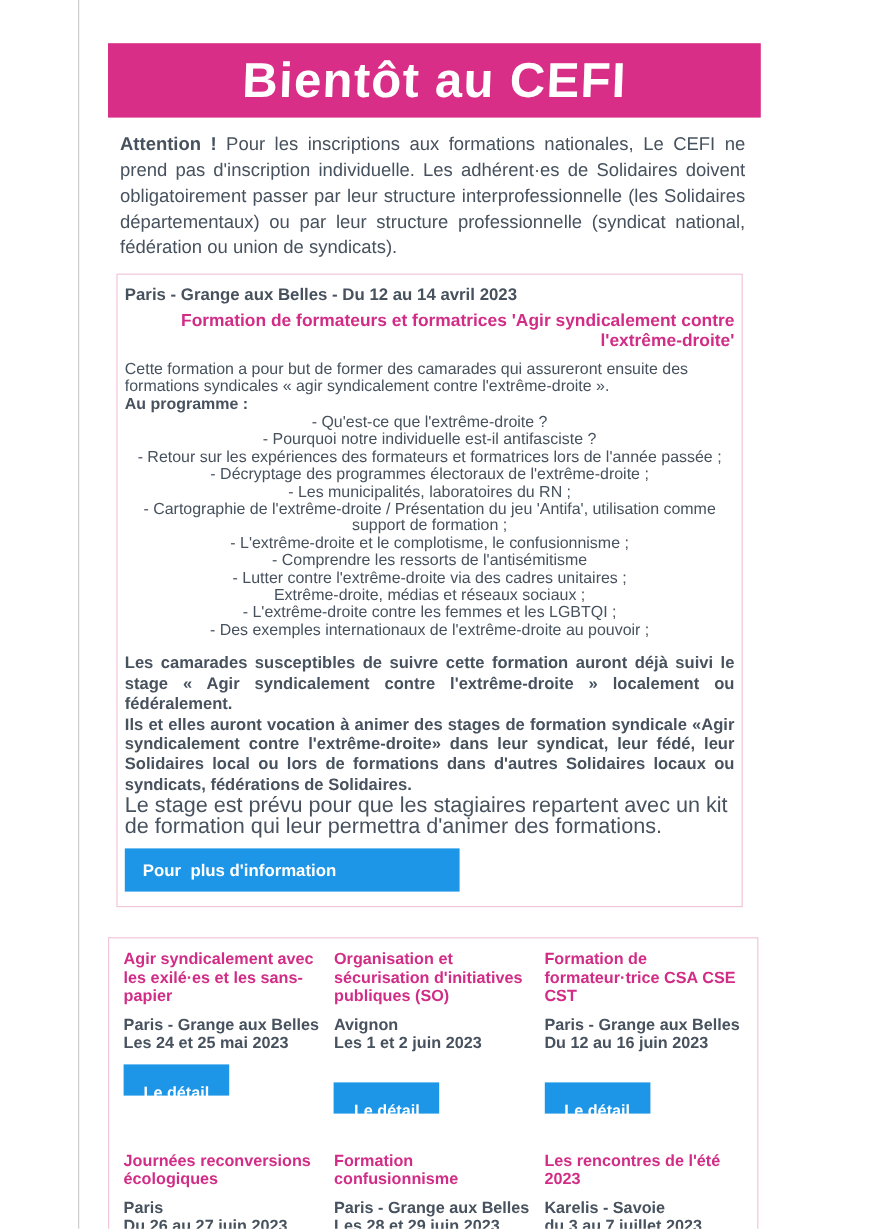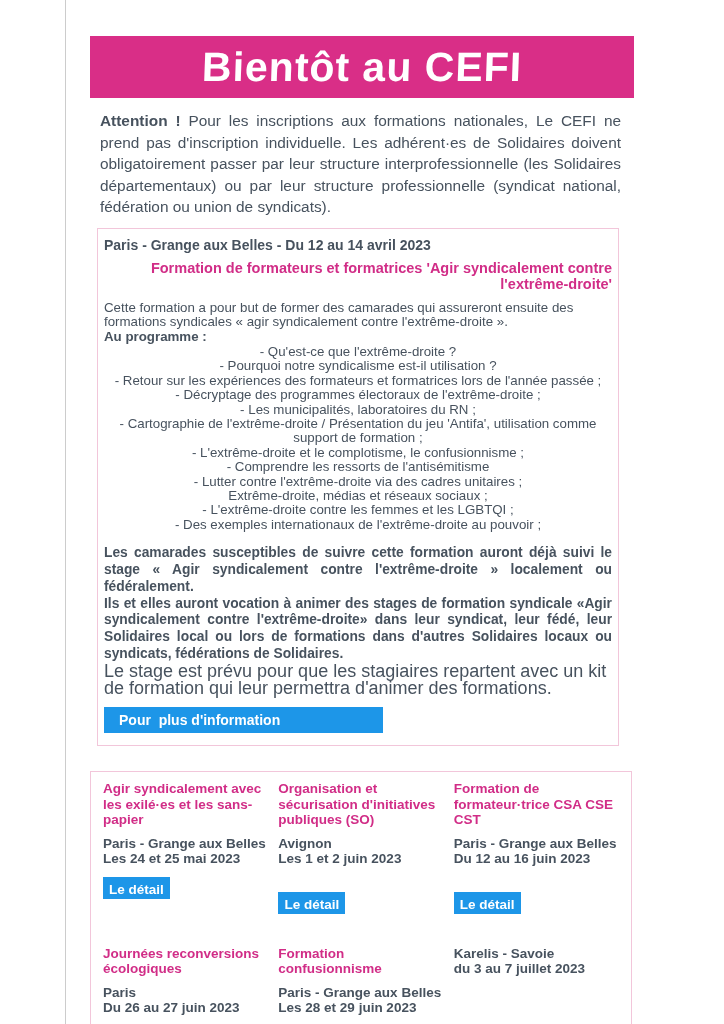--- a/index.html
+++ b/index.html
@@ -50,21 +50,21 @@
   }
   .featured-desc{font-size:13.3px;line-height:14.8px;}
   .program-label{font-size:13.3px;line-height:14.8px;font-weight:bold;}
   .program-list{font-size:13.3px;line-height:14.4px;text-align:center;}
   .bold-block{
     margin-top:13px;font-size:13.8px;line-height:16.8px;
     font-weight:bold;text-align:justify;
   }
   .closing-note{font-size:18px;line-height:16.8px;}
   .info-btn{
-    margin-top:11px;width:279px;height:26px;
+    margin-top:11px;width:279px;height:36px;
     background:var(--btn-blue,#1d96e8);border:none;cursor:pointer;
     color:#fff;font-family:inherit;font-size:14px;font-weight:bold;
     text-align:left;padding:0 0 0 15px;line-height:26px;
     white-space:pre-wrap;display:block;
   }
   
   .events-box{
     margin-top:25px;width:516px;
     border:1px solid var(--box-border,#f2c6da);
     padding:9px 12px 24px 12px;
@@ -74,24 +74,24 @@
   .card{min-height:128px;}
   .card-title{
     font-size:13.5px;line-height:15.5px;font-weight:bold;
     color:var(--accent-pink,#d12d87);margin-bottom:8px;
   }
   .card-loc,.card-dates{
     font-size:13.5px;line-height:15.5px;font-weight:bold;
     color:var(--text-dark,#47525e);
   }
   .detail-btn{
-    display:block;margin-top:10px;width:67px;height:22px;
+    display:block;margin-top:10px;width:88px;height:22px;
     background:var(--btn-blue,#1d96e8);border:none;cursor:pointer;
     color:#fff;font-family:inherit;font-size:13.5px;font-weight:bold;
-    text-align:center;line-height:22px;padding:2px;
+    text-align:center;line-height:22px;padding:13px;
   }
   .card:nth-child(3n+2) .detail-btn,
   .card:nth-child(3n) .detail-btn{margin-top:25px;}
 </style>
 </head>
 <body>
 
 <div class="vline"></div>
 
 <div class="page">
@@ -102,21 +102,21 @@
 
   <p class="intro"><strong>Attention !</strong> <span>Pour les inscriptions aux formations nationales, Le CEFI ne prend pas d'inscription individuelle. Les adhérent·es de Solidaires doivent obligatoirement passer par leur structure interprofessionnelle (les Solidaires départementaux) ou par leur structure professionnelle (syndicat national, fédération ou union de syndicats).</span></p>
 
   <div class="featured-box">
     <div class="featured-header">Paris - Grange aux Belles - Du 12 au 14 avril 2023</div>
     <div class="featured-title">Formation de formateurs et formatrices 'Agir syndicalement contre l'extrême-droite'</div>
     <div class="featured-desc">Cette formation a pour but de former des camarades qui assureront ensuite des formations syndicales « agir syndicalement contre l'extrême-droite ».</div>
     <div class="program-label">Au programme :</div>
     <div class="program-list">
       <div>- Qu'est-ce que l'extrême-droite ?</div>
-      <div>- Pourquoi notre syndicalisme est-il utilisation ?</div>
+      <div>- Pourquoi notre individuelle est-il antifasciste ?</div>
       <div>- Retour sur les expériences des formateurs et formatrices lors de l'année passée ;</div>
       <div>- Décryptage des programmes électoraux de l'extrême-droite ;</div>
       <div>- Les municipalités, laboratoires du RN ;</div>
       <div>- Cartographie de l'extrême-droite / Présentation du jeu 'Antifa', utilisation comme support de formation ;</div>
       <div>- L'extrême-droite et le complotisme, le confusionnisme ;</div>
       <div>- Comprendre les ressorts de l'antisémitisme</div>
       <div>- Lutter contre l'extrême-droite via des cadres unitaires ;</div>
       <div>Extrême-droite, médias et réseaux sociaux ;</div>
       <div>- L'extrême-droite contre les femmes et les LGBTQI ;</div>
       <div>- Des exemples internationaux de l'extrême-droite au pouvoir ;</div>
@@ -160,20 +160,21 @@
     </div>
 
     <div class="card">
       <div class="card-title">Formation confusionnisme</div>
       <div class="card-loc">Paris - Grange aux Belles</div>
       <div class="card-dates">Les 28 et 29 juin 2023</div>
 
     </div>
 
     <div class="card">
+      <div class="card-title">Les rencontres de l'été 2023</div>
       <div class="card-loc">Karelis - Savoie</div>
       <div class="card-dates">du 3 au 7 juillet 2023</div>
 
     </div>
 
   </div>
 
 </div>
 
 </body></html>

